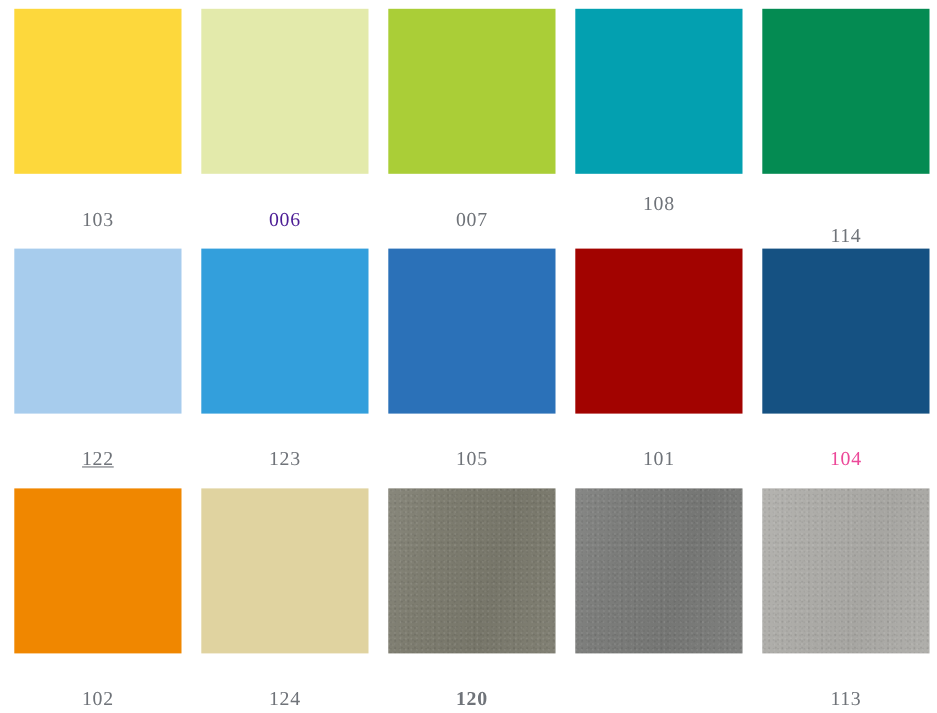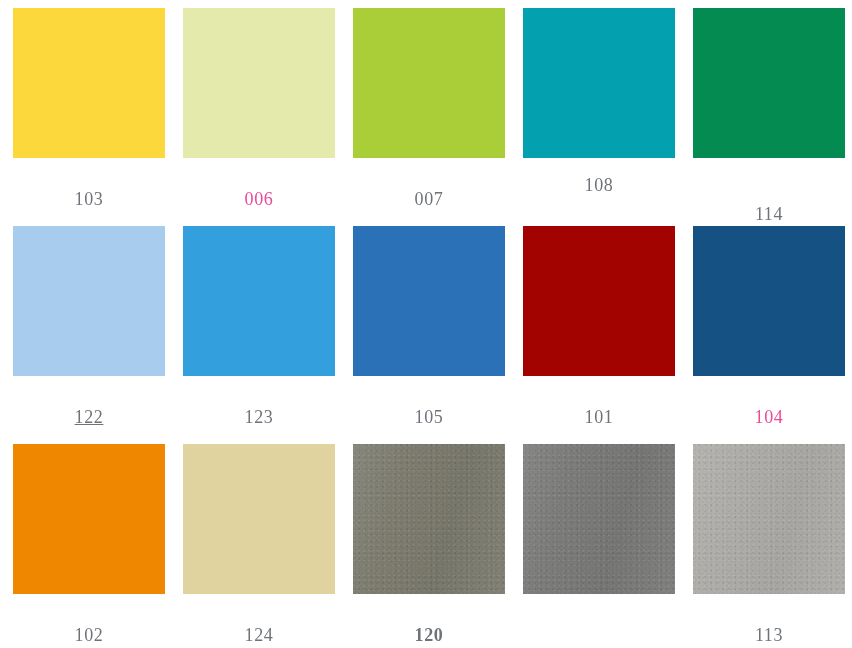--- a/index.html
+++ b/index.html
@@ -75,21 +75,21 @@
 </head>
 <body style="background: rgb(255, 255, 255);">
 
 <div id="swatch-grid" style="grid-template-columns: repeat(5, 170px);">
     <div class="swatch-cell">
       <div class="swatch-chip" style="background-color: rgb(253, 216, 60);"></div>
       <div class="swatch-label" style="color: rgb(111, 115, 121);">103</div>
     </div>
     <div class="swatch-cell">
       <div class="swatch-chip" style="background-color: rgb(227, 234, 171);"></div>
-      <div class="swatch-label" style="color: #ec4899;">006</div>
+      <div class="swatch-label" style="color: #4c1d95;">006</div>
     </div>
     <div class="swatch-cell">
       <div class="swatch-chip" style="background-color: rgb(170, 206, 55);"></div>
       <div class="swatch-label" style="color: rgb(111, 115, 121);">007</div>
     </div>
     <div class="swatch-cell">
       <div class="swatch-chip" style="background-color: rgb(3, 160, 176);"></div>
       <div class="swatch-label" style="color: rgb(111, 115, 121); margin-top: 19px;">108</div>
     </div>
     <div class="swatch-cell">

